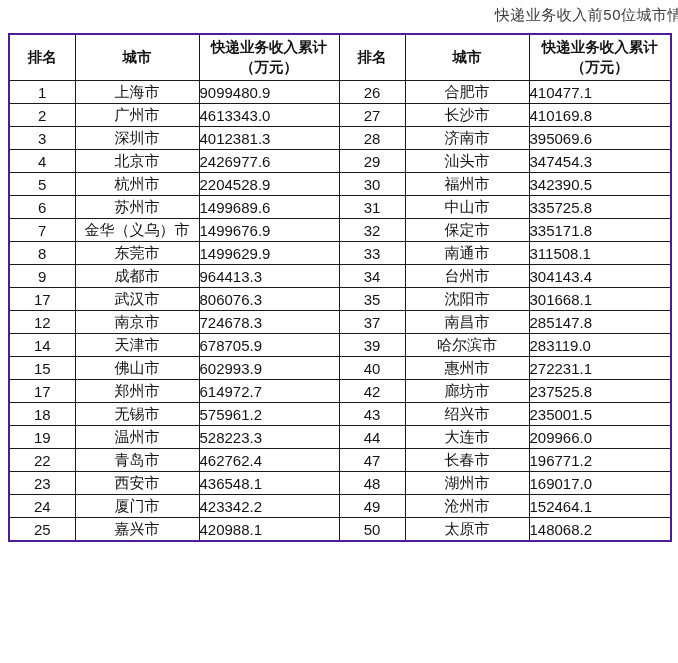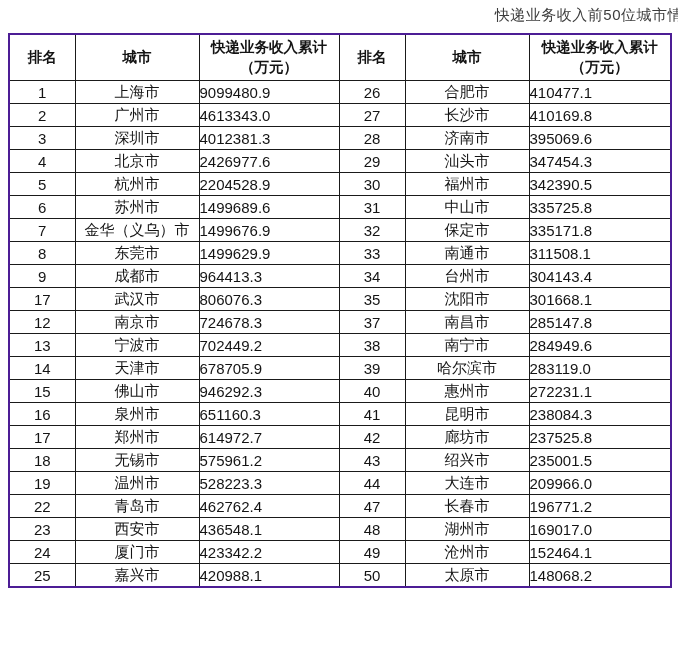--- a/index.html
+++ b/index.html
@@ -175,50 +175,34 @@
         </tr>
         <tr>
           <td class="ctr">12</td>
           <td class="ctr">南京市</td>
           <td class="num">724678.3</td>
           <td class="ctr">37</td>
           <td class="ctr">南昌市</td>
           <td class="num">285147.8</td>
         </tr>
         <tr>
-          <td class="ctr">13</td>
-          <td class="ctr">宁波市</td>
-          <td class="num">702449.2</td>
-          <td class="ctr">38</td>
-          <td class="ctr">南宁市</td>
-          <td class="num">284949.6</td>
-        </tr>
-        <tr>
           <td class="ctr">14</td>
           <td class="ctr">天津市</td>
           <td class="num">678705.9</td>
           <td class="ctr">39</td>
           <td class="ctr">哈尔滨市</td>
           <td class="num">283119.0</td>
         </tr>
         <tr>
           <td class="ctr">15</td>
           <td class="ctr">佛山市</td>
-          <td class="num">946292.3</td>
+          <td class="num">602993.9</td>
           <td class="ctr">40</td>
           <td class="ctr">惠州市</td>
           <td class="num">272231.1</td>
-        </tr>
-        <tr>
-          <td class="ctr">16</td>
-          <td class="ctr">泉州市</td>
-          <td class="num">651160.3</td>
-          <td class="ctr">41</td>
-          <td class="ctr">昆明市</td>
-          <td class="num">238084.3</td>
         </tr>
         <tr>
           <td class="ctr">17</td>
           <td class="ctr">郑州市</td>
           <td class="num">614972.7</td>
           <td class="ctr">42</td>
           <td class="ctr">廊坊市</td>
           <td class="num">237525.8</td>
         </tr>
         <tr>

